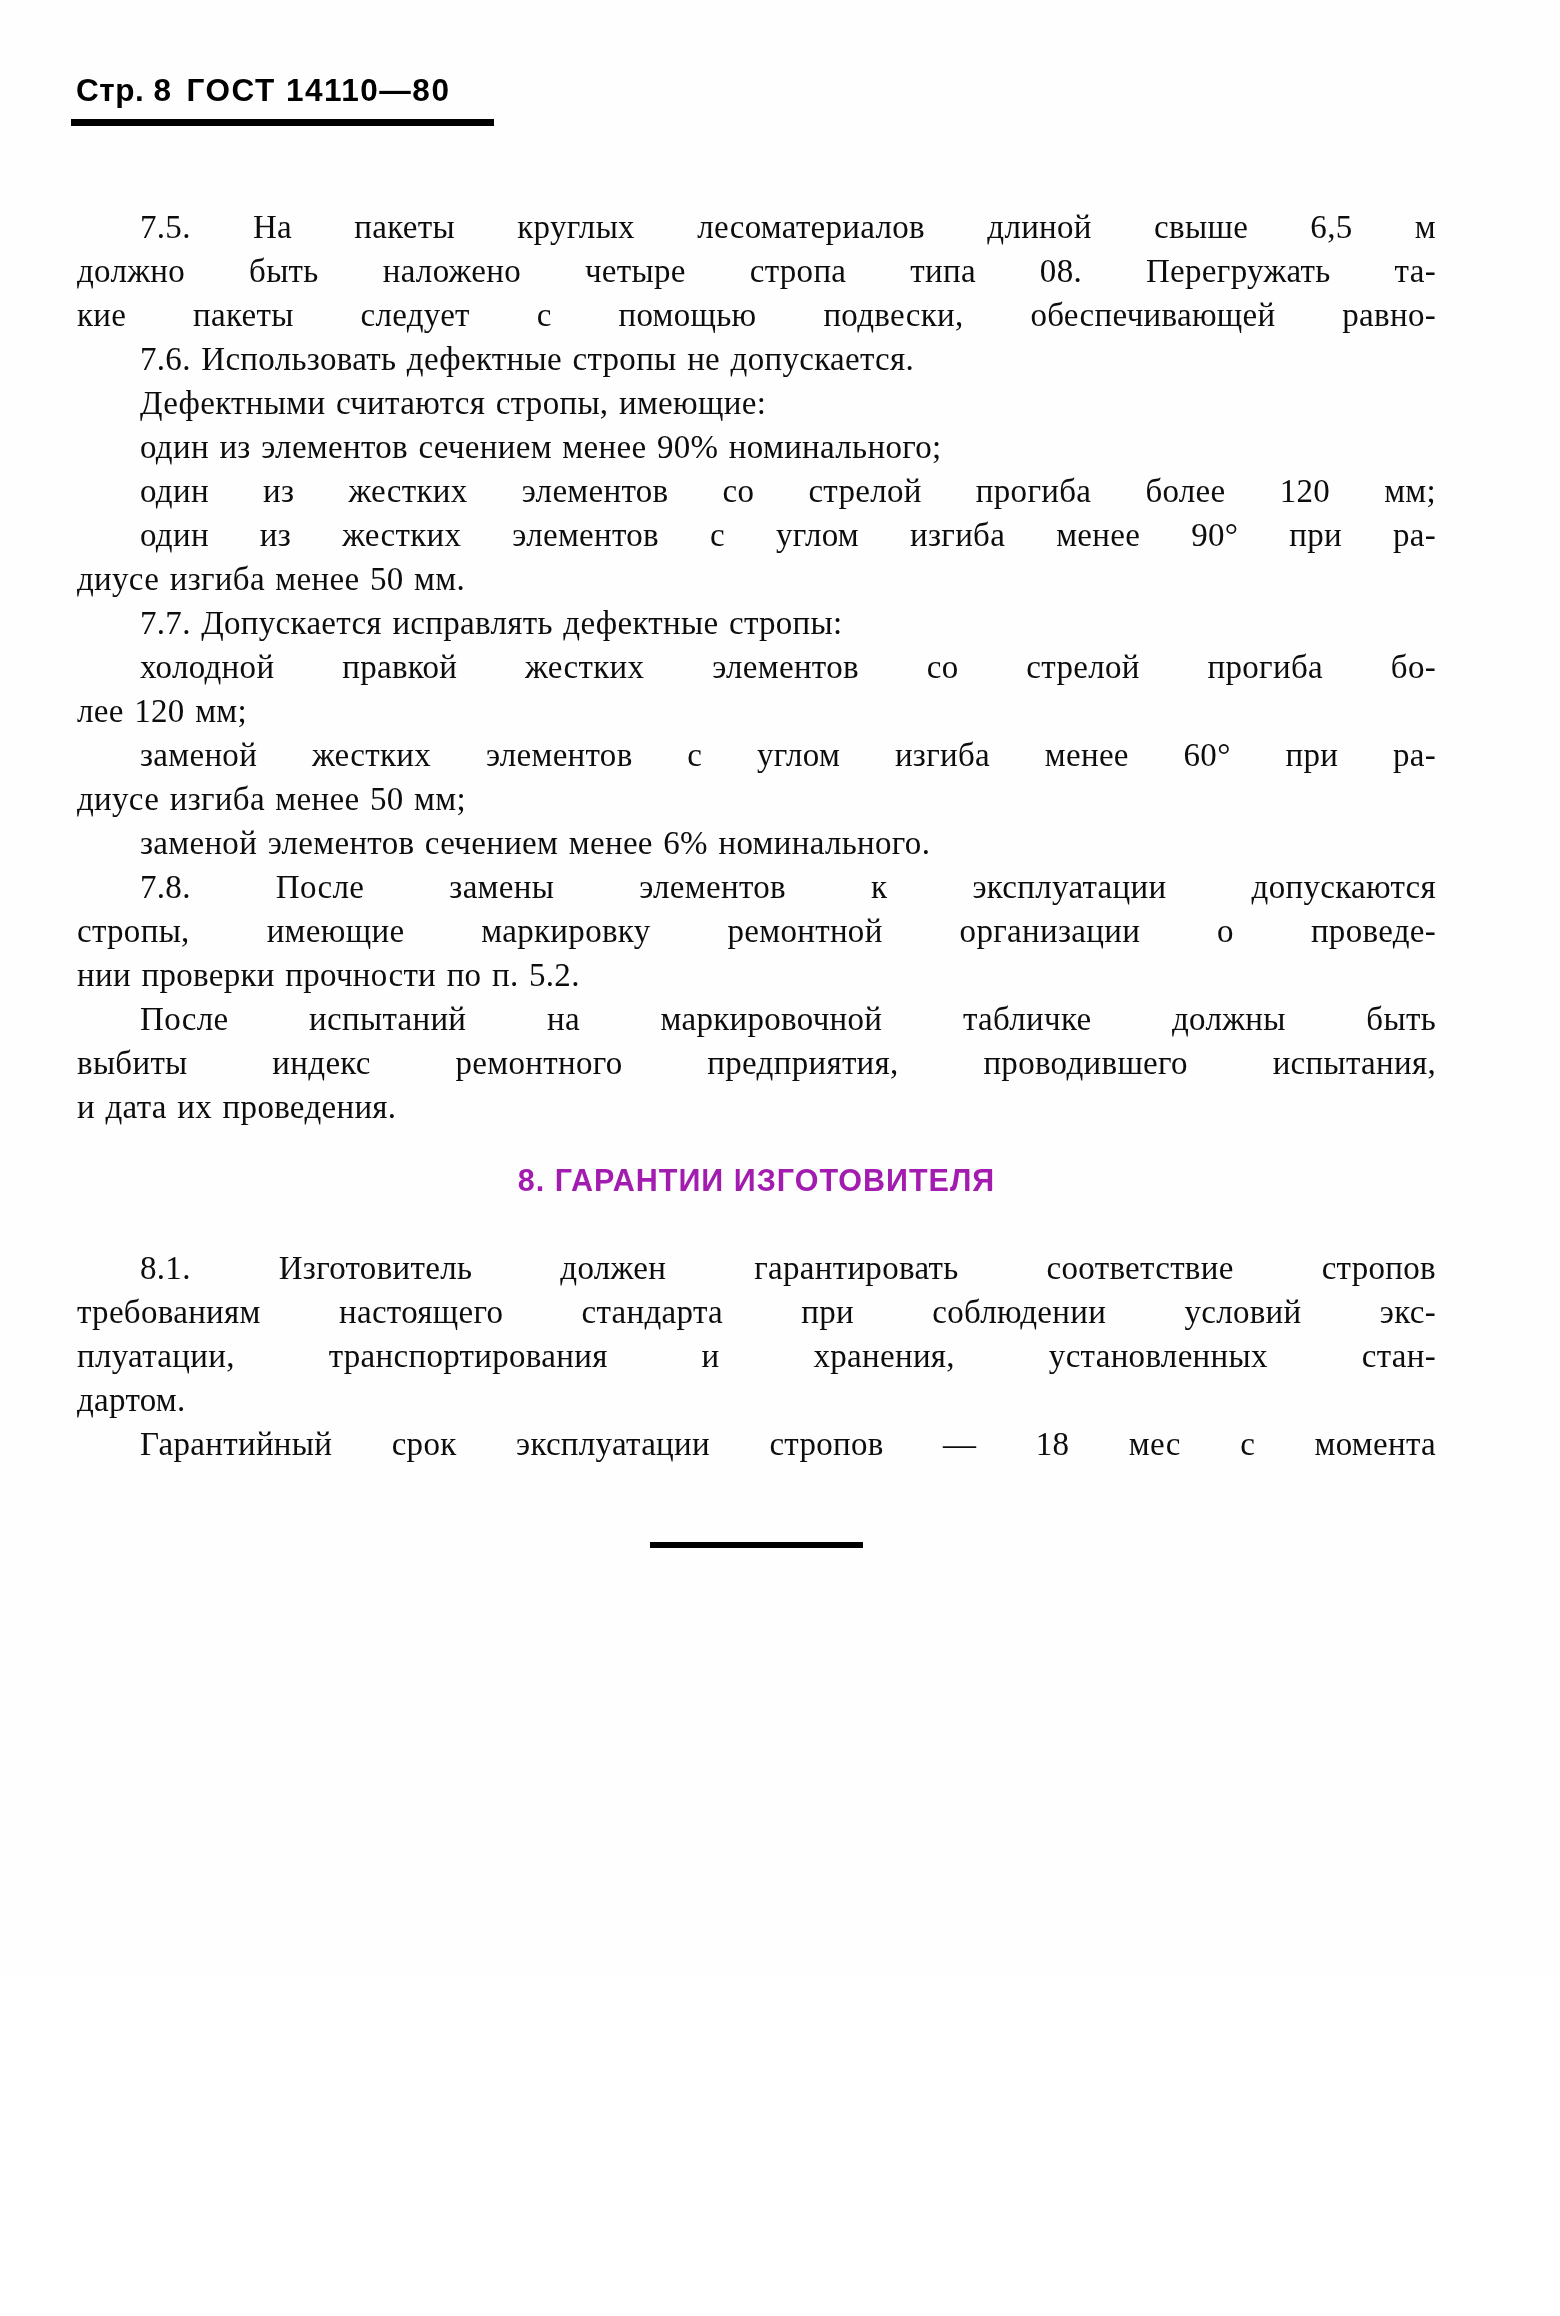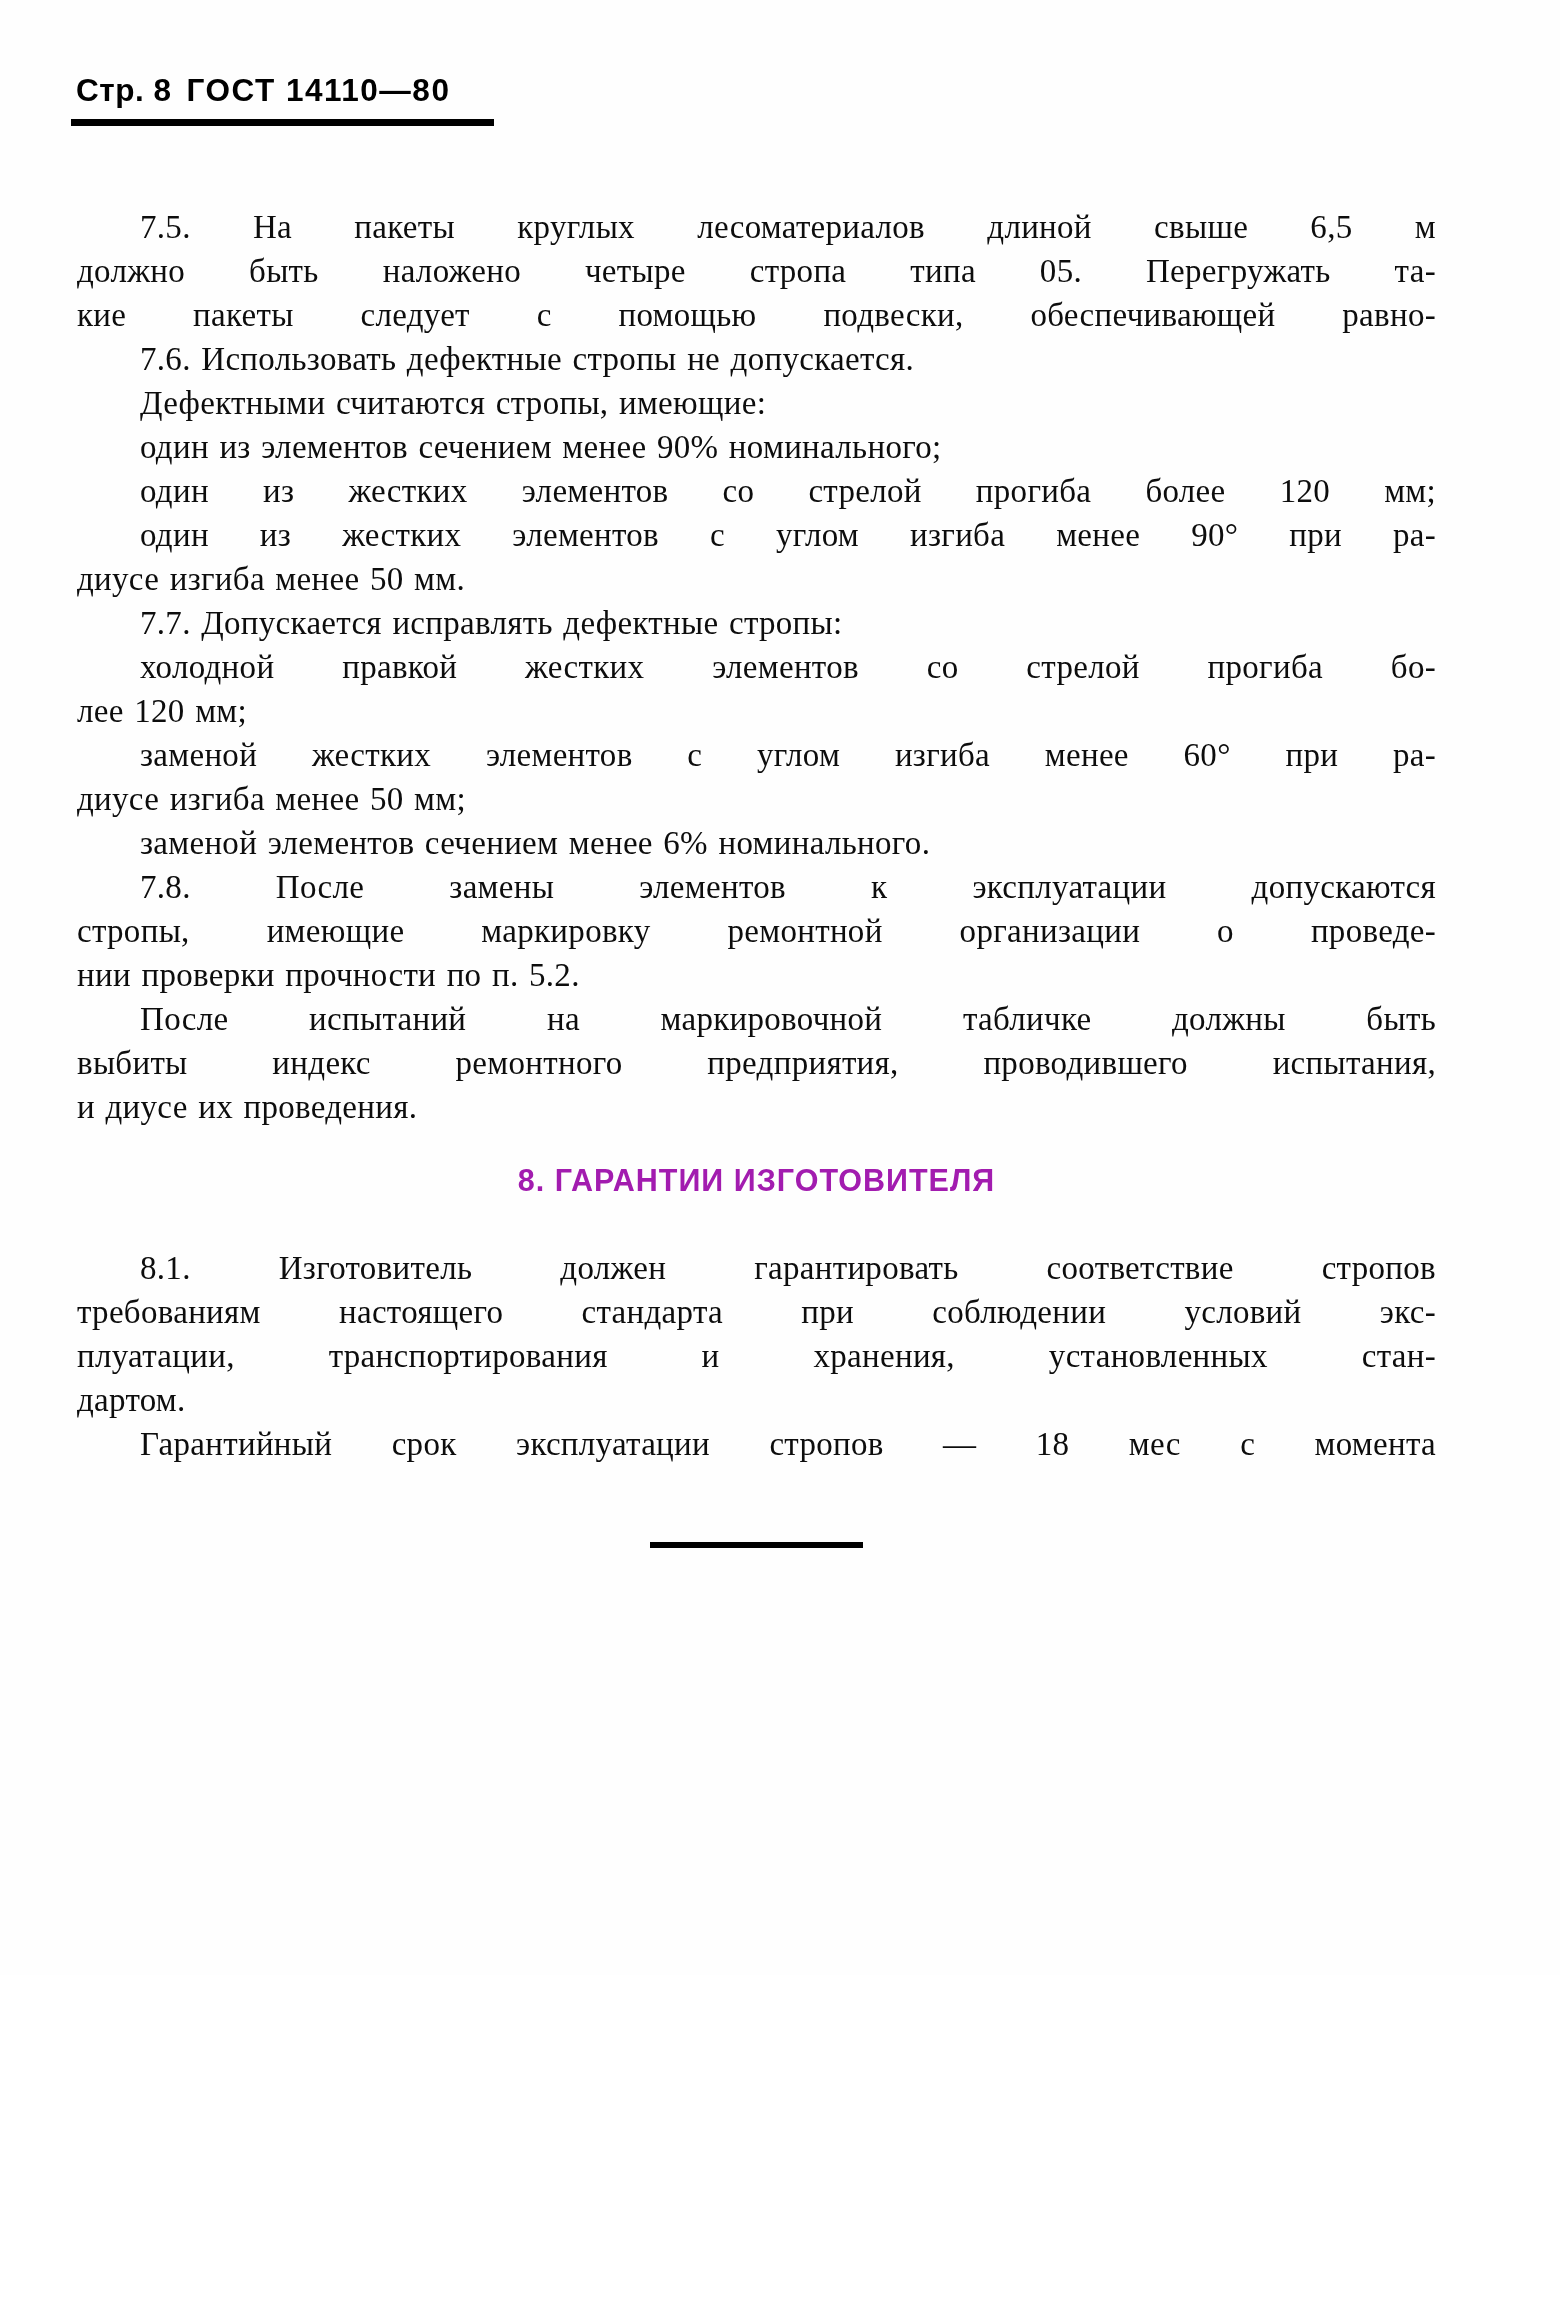--- a/index.html
+++ b/index.html
@@ -69,21 +69,21 @@
     <div class="running-title">
       <span>Стр. 8</span>
       <span class="doc-num">ГОСТ 14110—80</span>
     </div>
     <div class="header-rule"></div>
   </header>
 
   <main class="doc-body">
 
     <p class="ln ind j">7.5. На пакеты круглых лесоматериалов длиной свыше 6,5 м</p>
-    <p class="ln j">должно быть наложено четыре стропа типа 05. Перегружать та-</p>
+    <p class="ln j">должно быть наложено четыре стропа типа 08. Перегружать та-</p>
     <p class="ln j">кие пакеты следует с помощью подвески, обеспечивающей равно-</p>
 
     <p class="ln ind">7.6. Использовать дефектные стропы не допускается.</p>
     <p class="ln ind">Дефектными считаются стропы, имеющие:</p>
     <p class="ln ind">один из элементов сечением менее 90% номинального;</p>
     <p class="ln ind j">один из жестких элементов со стрелой прогиба более 120 мм;</p>
     <p class="ln ind j">один из жестких элементов с углом изгиба менее 90° при ра-</p>
     <p class="ln">диусе изгиба менее 50 мм.</p>
 
     <p class="ln ind">7.7. Допускается исправлять дефектные стропы:</p>
@@ -92,21 +92,21 @@
     <p class="ln ind j">заменой жестких элементов с углом изгиба менее 60° при ра-</p>
     <p class="ln">диусе изгиба менее 50 мм;</p>
     <p class="ln ind">заменой элементов сечением менее 6% номинального.</p>
 
     <p class="ln ind j">7.8. После замены элементов к эксплуатации допускаются</p>
     <p class="ln j">стропы, имеющие маркировку ремонтной организации о проведе-</p>
     <p class="ln">нии проверки прочности по п. 5.2.</p>
 
     <p class="ln ind j">После испытаний на маркировочной табличке должны быть</p>
     <p class="ln j">выбиты индекс ремонтного предприятия, проводившего испытания,</p>
-    <p class="ln">и диусе их проведения.</p>
+    <p class="ln">и дата их проведения.</p>
 
     <h2 class="section-heading">8. ГАРАНТИИ ИЗГОТОВИТЕЛЯ</h2>
 
     <p class="ln ind j">8.1. Изготовитель должен гарантировать соответствие стропов</p>
     <p class="ln j">требованиям настоящего стандарта при соблюдении условий экс-</p>
     <p class="ln j">плуатации, транспортирования и хранения, установленных стан-</p>
     <p class="ln">дартом.</p>
 
     <p class="ln ind j">Гарантийный срок эксплуатации стропов — 18 мес с момента</p>
 

